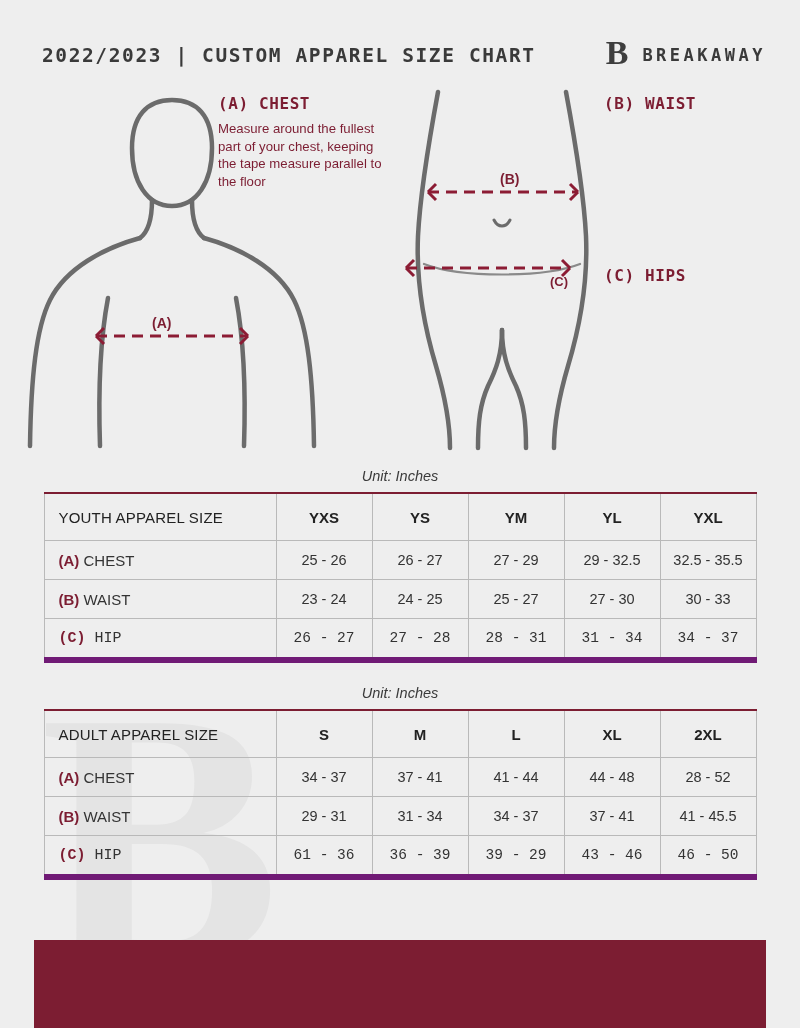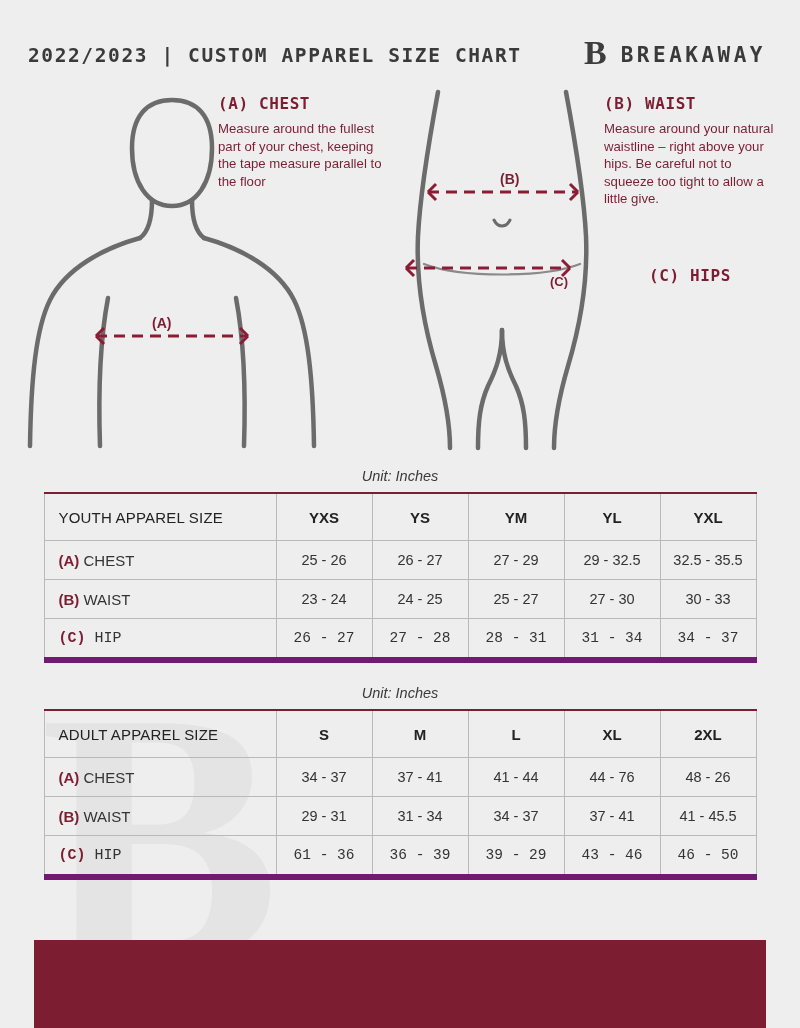--- a/index.html
+++ b/index.html
@@ -36,21 +36,21 @@
     z-index: 0;
   }
 
   
   .header {
     position: relative;
     z-index: 2;
     display: flex;
     align-items: center;
     justify-content: space-between;
-    padding: 38px 34px 0 28px;
+    padding: 38px 34px 0 42px;
   }
   .header-title {
     font-family: "DejaVu Sans Mono", monospace;
     font-size: 19.5px;
     font-weight: bold;
     letter-spacing: 1.6px;
     color: #3a3a3a;
     white-space: nowrap;
   }
   .brand {
@@ -62,21 +62,21 @@
     font-family: "Liberation Serif", serif;
     font-weight: bold;
     font-size: 34px;
     color: #3d3d3d;
     line-height: 1;
     position: relative;
     top: -2px;
   }
   .brand-name {
     font-family: "DejaVu Sans Mono", monospace;
-    font-size: 21px;
+    font-size: 17px;
     font-weight: bold;
     letter-spacing: 3.5px;
     color: #3a3a3a;
   }
 
   
   .illus {
     position: relative;
     z-index: 2;
     height: 370px;
@@ -97,21 +97,21 @@
     margin-bottom: 7px;
   }
   .note-body {
     font-family: "Liberation Sans", sans-serif;
     font-size: 13.2px;
     line-height: 1.33;
     color: #7c1d32;
   }
   #note-chest { left: 218px; top: 8px; width: 168px; }
   #note-waist { left: 604px; top: 8px; width: 170px; }
-  #note-hips  { left: 604px; top: 180px; width: 172px; text-align: center; }
+  #note-hips  { left: 604px; top: 180px; width: 172px; }
 
   
   .section {
     position: relative;
     z-index: 2;
     margin-top: 6px;
   }
   .table-title {
     text-align: center;
     font-size: 17px;
@@ -253,21 +253,20 @@
       </g>
       <text x="550" y="200" font-family="Liberation Sans, sans-serif" font-size="13" font-weight="bold" fill="#7c1d32">(C)</text>
     </svg>
 
     <div class="note" id="note-chest">
       <div class="note-title">(A) CHEST</div>
       <div class="note-body">Measure around the fullest part of your chest, keeping the tape measure parallel to the floor</div>
     </div>
     <div class="note" id="note-waist">
       <div class="note-title">(B) WAIST</div>
-      <div class="note-body">Measure around your natural waistline – right above your hips. Be careful not to squeeze too tight to allow a little give.</div>
     </div>
     <div class="note" id="note-hips">
       <div class="note-title">(C) HIPS</div>
     </div>
   </div>
 
   <div class="section">
     <div class="table-unit">Unit: Inches</div>
     <table>
       <colgroup>
@@ -337,22 +336,22 @@
           <th>XL</th>
           <th>2XL</th>
         </tr>
       </thead>
       <tbody>
         <tr>
           <td class="rowhead"><span class="tag">(A)</span> <span>CHEST</span></td>
           <td>34 - 37</td>
           <td>37 - 41</td>
           <td>41 - 44</td>
-          <td>44 - 76</td>
-          <td>48 - 26</td>
+          <td>44 - 48</td>
+          <td>28 - 52</td>
         </tr>
         <tr>
           <td class="rowhead"><span class="tag">(B)</span> <span>WAIST</span></td>
           <td>29 - 31</td>
           <td>31 - 34</td>
           <td>34 - 37</td>
           <td>37 - 41</td>
           <td>41 - 45.5</td>
         </tr>
         <tr>

